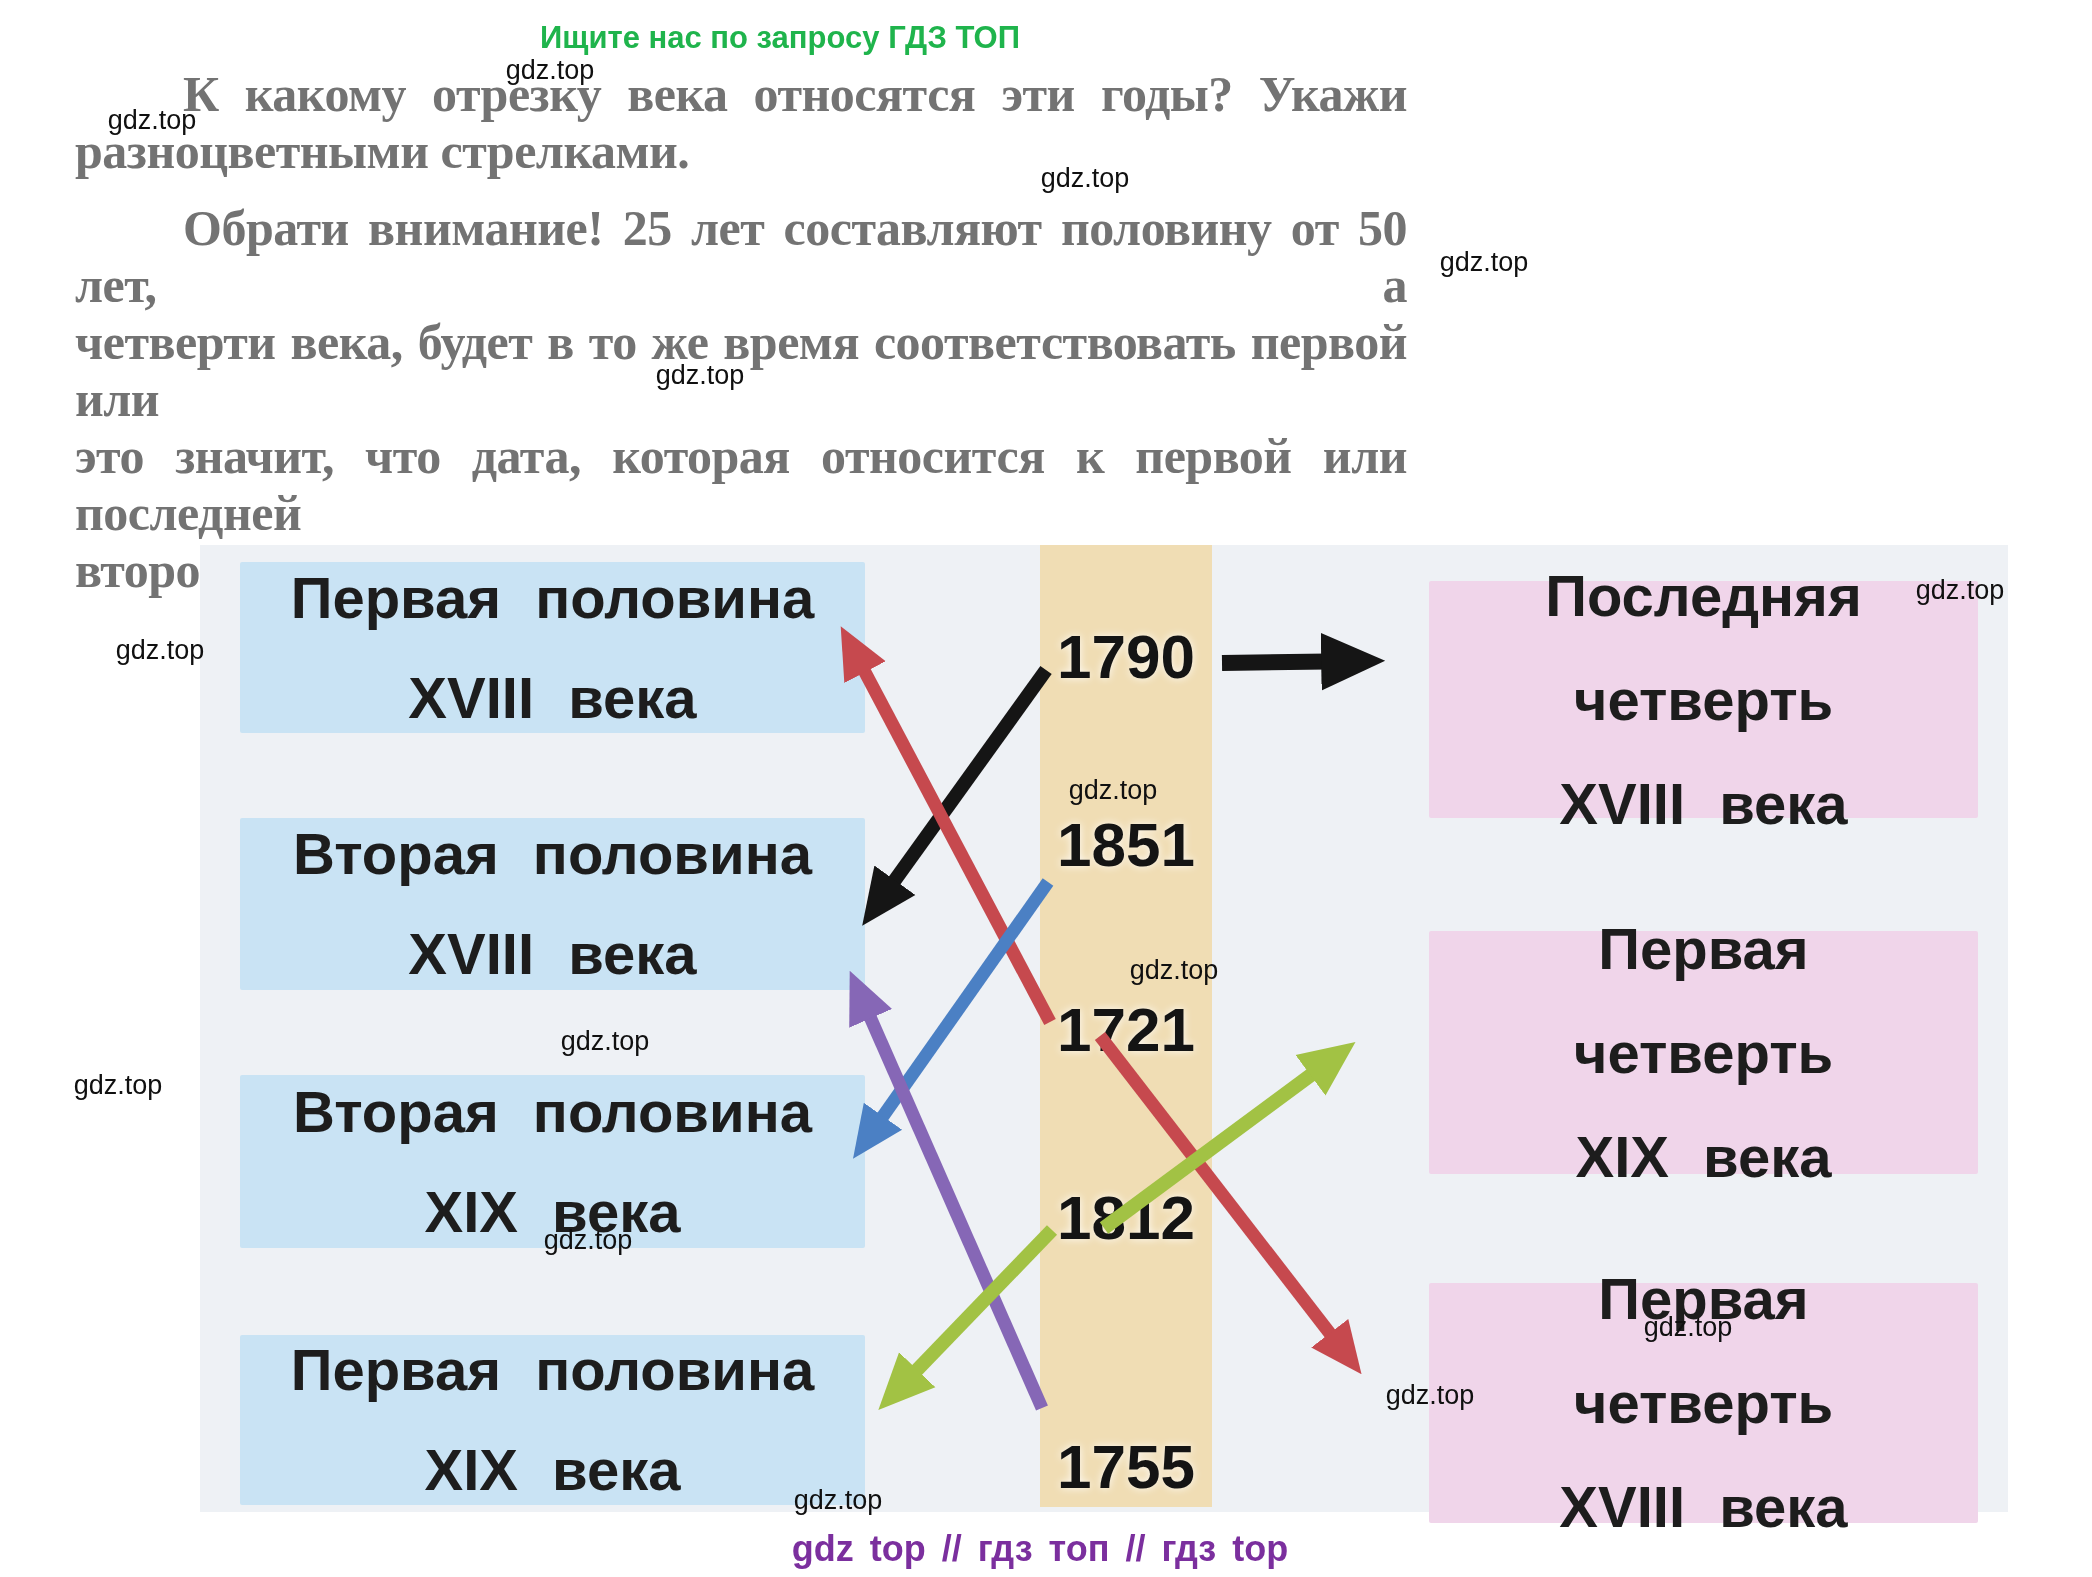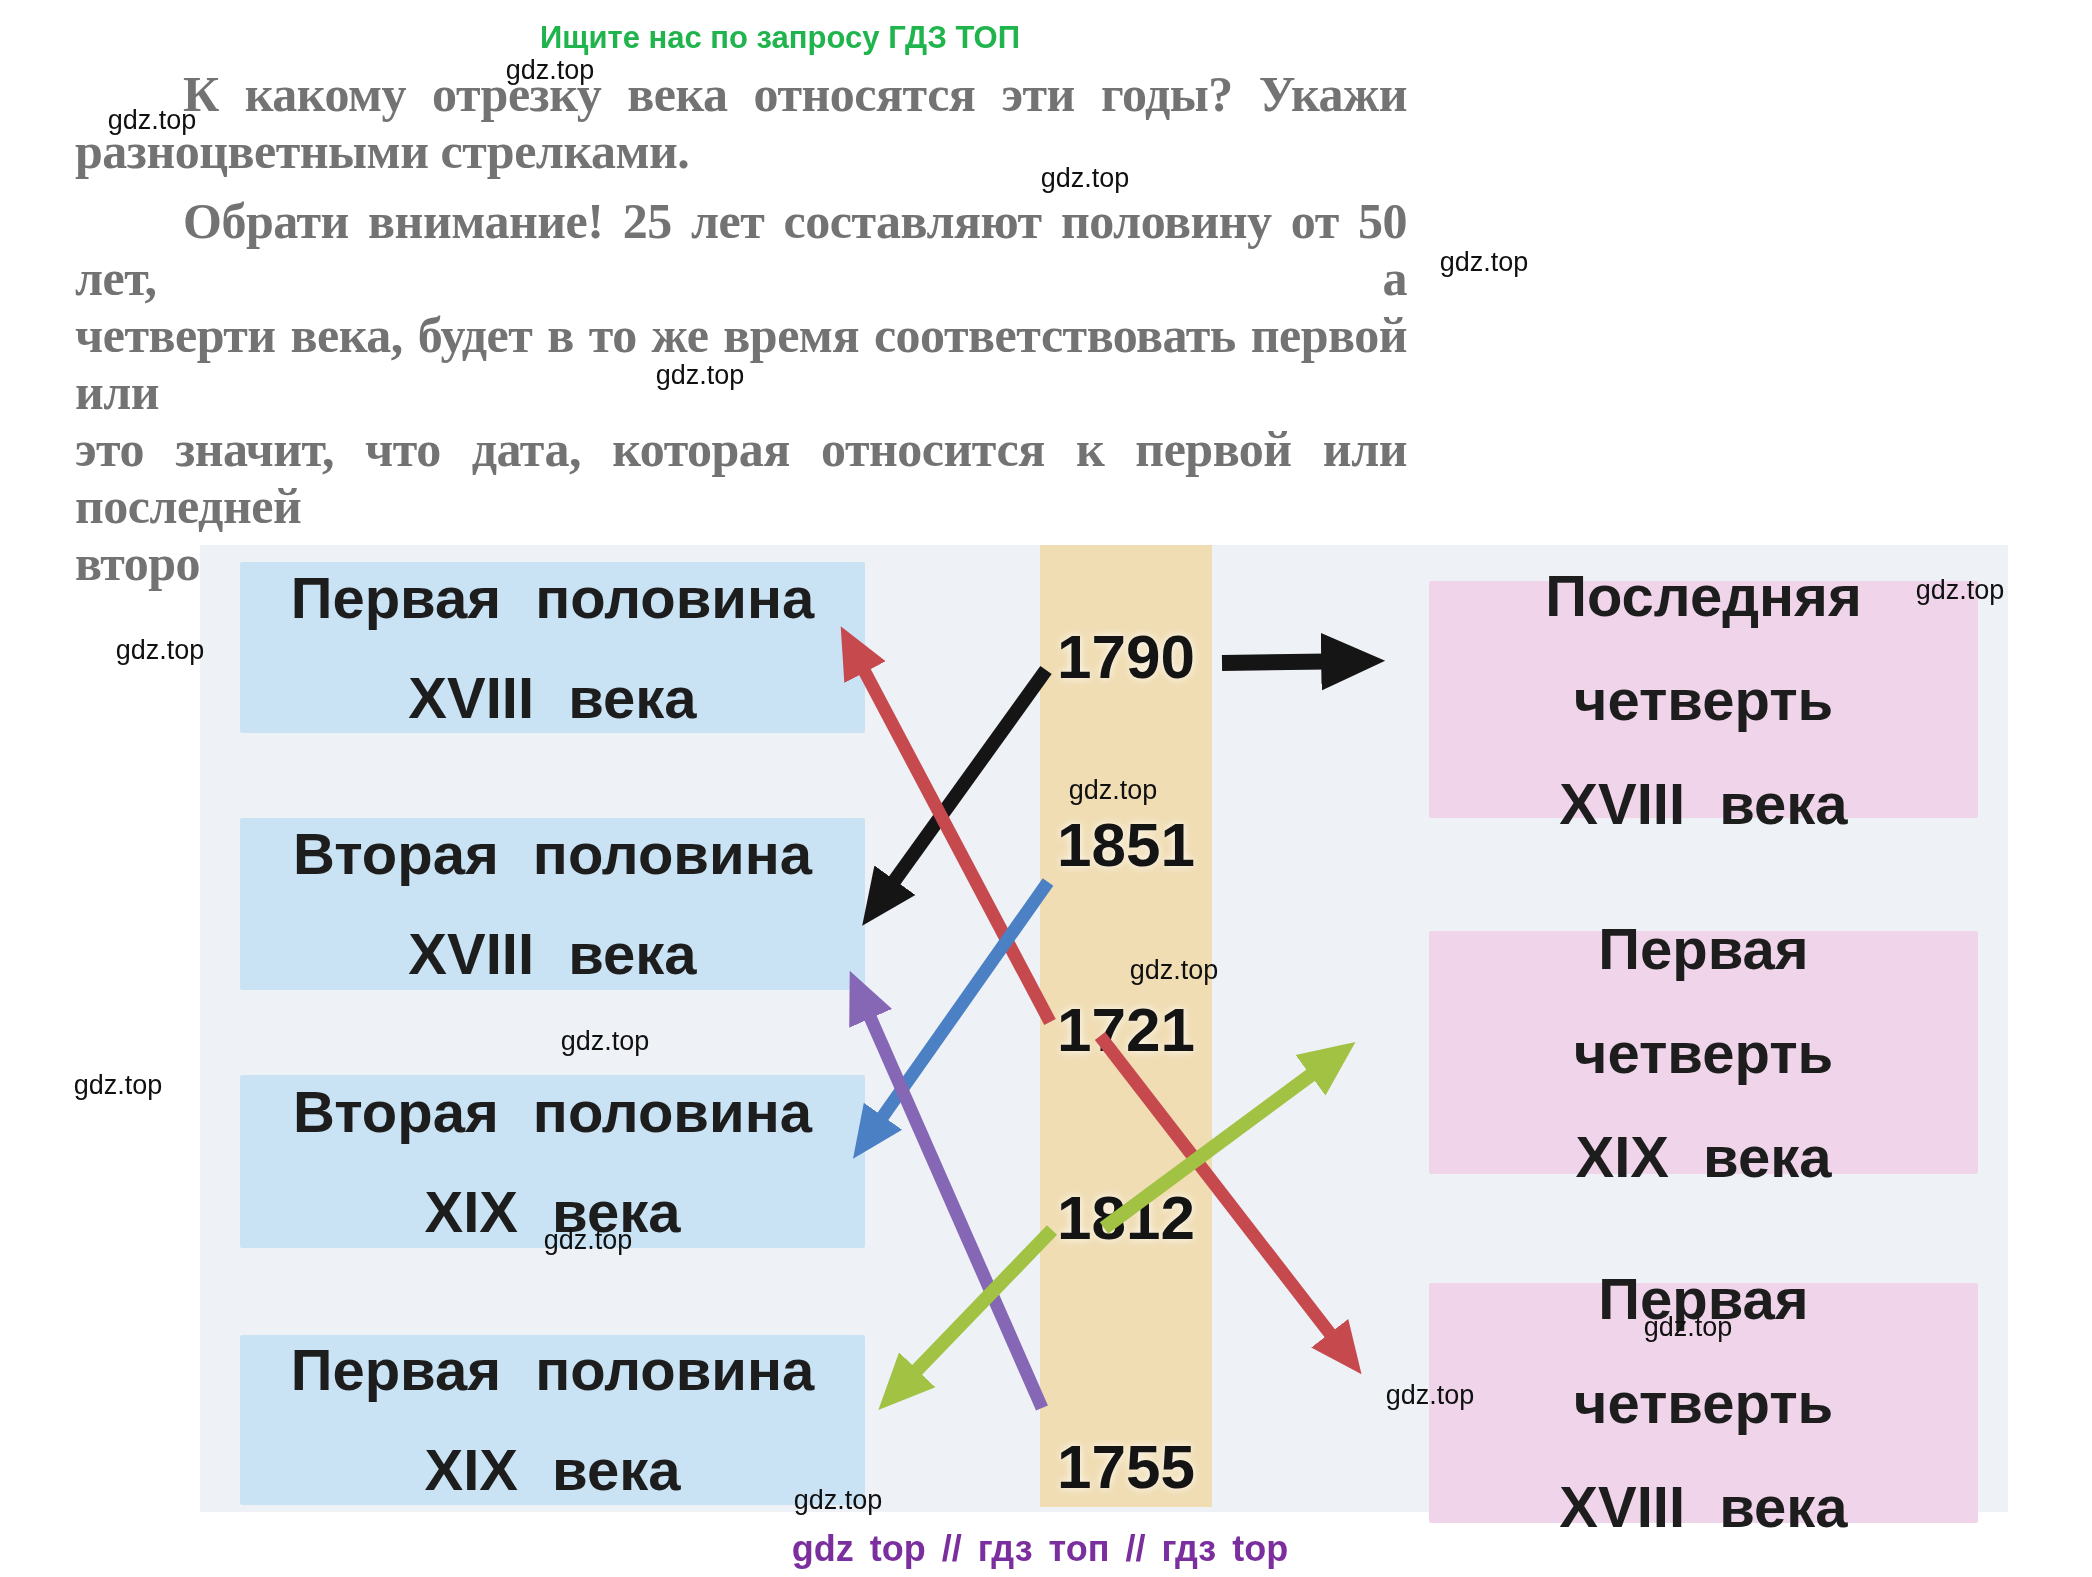--- a/index.html
+++ b/index.html
@@ -17,21 +17,21 @@
   
   .intro{
     position:absolute;left:75px;top:66px;width:1332px;
     font-family:Liberation Serif, serif;
     font-weight:bold;font-size:50px;line-height:57px;color:#737373;
     letter-spacing:-0.5px;
   }
   .intro .line{text-align:justify;text-align-last:justify;}
   .intro .line.last{text-align:justify;text-align-last:left;}
   .intro .line.indent{text-indent:108px;}
-  .intro .p2{margin-top:13px;}
+  .intro .p2{margin-top:20px;}
   
   .panel{
     position:absolute;left:200px;top:545px;width:1808px;height:967px;
     background:var(--panel_bg,#eef1f5);
   }
   .tancol{
     position:absolute;left:1040px;top:545px;width:172px;height:962px;
     background:var(--tan_col,#f0ddb4);
   }
   .box{

